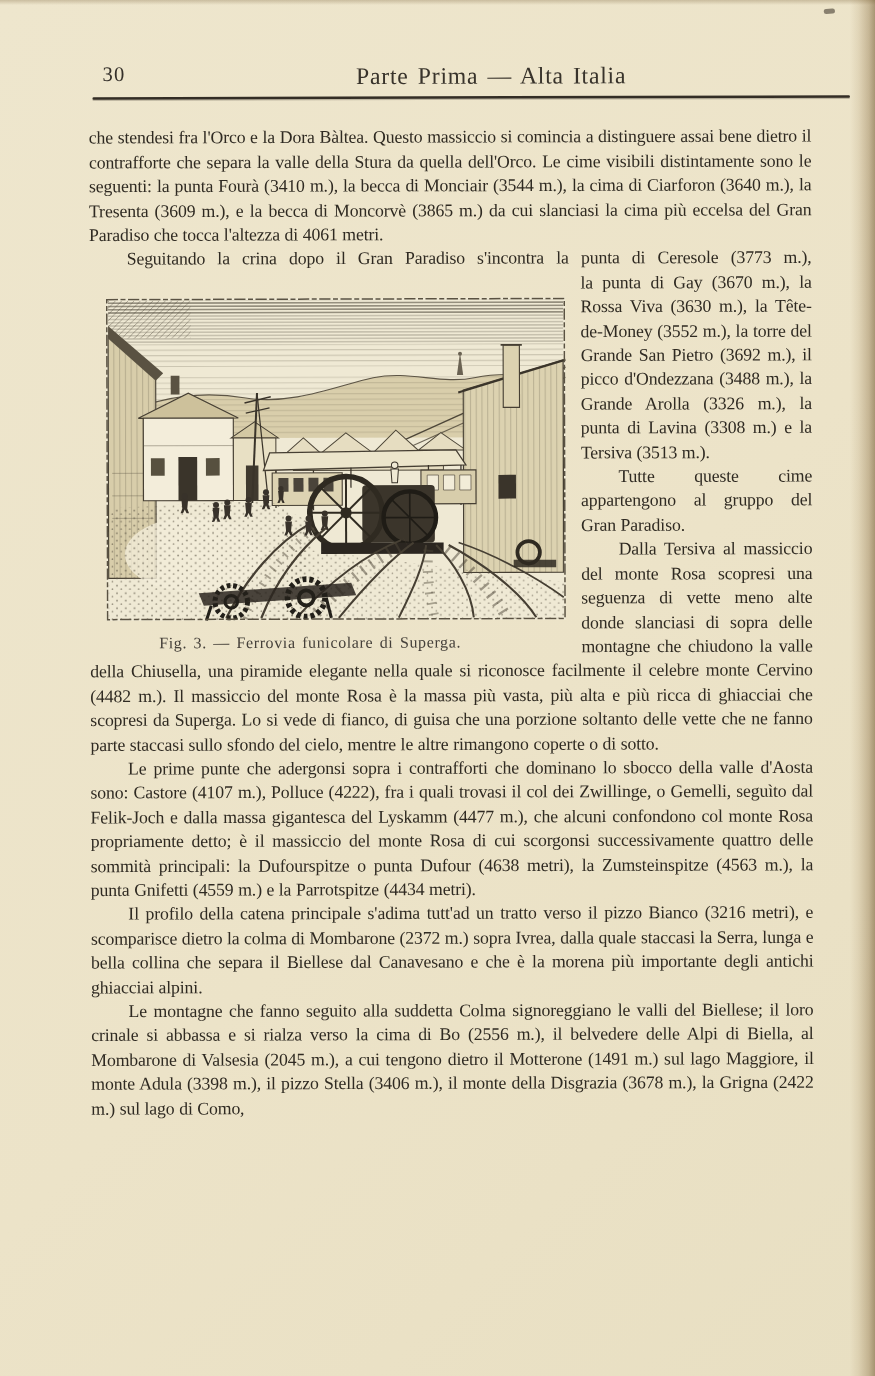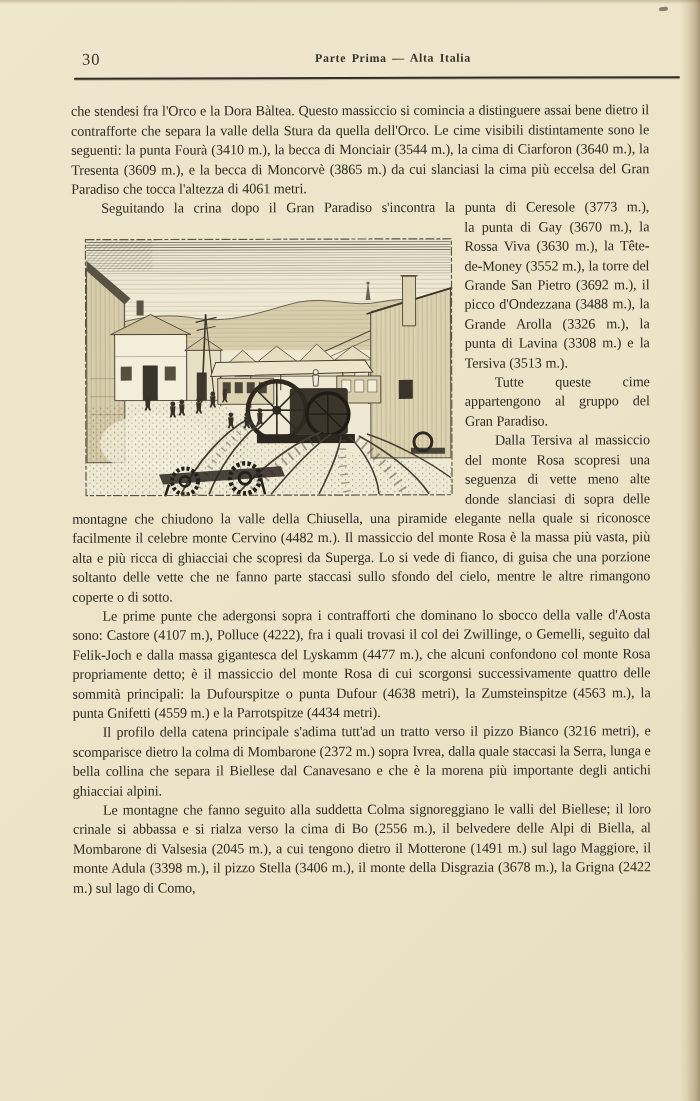--- a/index.html
+++ b/index.html
@@ -25,21 +25,21 @@
     background:rgba(70,62,50,.6);border-radius:2px;transform:rotate(-6deg);
   }
   .content{
     position:absolute;left:72px;top:48px;width:578px;color:#2f2a22;
     transform:rotate(-0.15deg);
   }
   .head{position:relative;height:22px}
   .folio{position:absolute;left:11px;top:1px;font-size:16.5px;letter-spacing:1px;color:#35302a}
   .running{
     position:absolute;left:calc(50% + 33px);transform:translateX(-50%);top:3px;
-    font-size:12px;letter-spacing:.6px;word-spacing:2px;color:#38332b;white-space:nowrap;font-weight:bold;
+    font-size:19px;letter-spacing:.6px;word-spacing:2px;color:#38332b;white-space:nowrap;
   }
   .rule{
     margin:7px 0 0 3px;width:606px;height:2.4px;background:#332d25;border-radius:1px;
     box-shadow:0 1px 0 rgba(51,45,37,.25);
   }
   p.body{
     margin:0;font-size:14.2px;line-height:19.4px;text-align:justify;
     letter-spacing:-0.1px;word-spacing:.2px;color:#2f2a22;
   }
   p.first{margin-top:22px}
@@ -237,20 +237,21 @@
             <circle cx="160" cy="240" r="15" stroke-width="4.5" stroke-dasharray="3.2 2.4"></circle>
             <circle cx="160" cy="240" r="6" stroke-width="3"></circle>
           </g>
           <path d="M84 246 L80 258 M176 240 L180 256" stroke="#23201a" stroke-width="2.5"></path>
 
           <circle cx="338" cy="204" r="9" fill="none" stroke="#2f2a21" stroke-width="3"></circle>
           <rect x="326" y="210" width="34" height="6" fill="#2f2a21" opacity=".85"></rect>
 
           <rect x="1" y="1" width="366" height="256" fill="none" stroke="#5a5242" stroke-width="1.2" stroke-dasharray="9 2 4 2"></rect>
         </svg>
+        <figcaption>Fig. 3. — Ferrovia funicolare di Superga.</figcaption>
       </figure>
 
       <p class="body noind">la punta di Gay (3670 m.), la Rossa Viva (3630 m.), la Tête-de-Money (3552 m.), la torre del Grande San Pietro (3692 m.), il picco d'Ondezzana (3488 m.), la Grande Arolla (3326 m.), la punta di Lavina (3308 m.) e la Tersiva (3513 m.).</p>
       <p class="body ind">Tutte queste cime appartengono al gruppo del Gran Paradiso.</p>
       <p class="body ind">Dalla Tersiva al massiccio del monte Rosa scopresi una seguenza di vette meno alte donde slanciasi di sopra delle montagne che chiudono la valle della Chiusella, una piramide elegante nella quale si riconosce facilmente il celebre monte Cervino (4482 m.). Il massiccio del monte Rosa è la massa più vasta, più alta e più ricca di ghiacciai che scopresi da Superga. Lo si vede di fianco, di guisa che una porzione soltanto delle vette che ne fanno parte staccasi sullo sfondo del cielo, mentre le altre rimangono coperte o di sotto.</p>
     </div>
 
     <p class="body ind clear">Le prime punte che adergonsi sopra i contrafforti che dominano lo sbocco della valle d'Aosta sono: Castore (4107 m.), Polluce (4222), fra i quali trovasi il col dei Zwillinge, o Gemelli, seguìto dal Felik-Joch e dalla massa gigantesca del Lyskamm (4477 m.), che alcuni confondono col monte Rosa propriamente detto; è il massiccio del monte Rosa di cui scorgonsi successivamente quattro delle sommità principali: la Dufourspitze o punta Dufour (4638 metri), la Zumsteinspitze (4563 m.), la punta Gnifetti (4559 m.) e la Parrotspitze (4434 metri).</p>
     <p class="body ind">Il profilo della catena principale s'adima tutt'ad un tratto verso il pizzo Bianco (3216 metri), e scomparisce dietro la colma di Mombarone (2372 m.) sopra Ivrea, dalla quale staccasi la Serra, lunga e bella collina che separa il Biellese dal Canavesano e che è la morena più importante degli antichi ghiacciai alpini.</p>
     <p class="body ind">Le montagne che fanno seguito alla suddetta Colma signoreggiano le valli del Biellese; il loro crinale si abbassa e si rialza verso la cima di Bo (2556 m.), il belvedere delle Alpi di Biella, al Mombarone di Valsesia (2045 m.), a cui tengono dietro il Motterone (1491 m.) sul lago Maggiore, il monte Adula (3398 m.), il pizzo Stella (3406 m.), il monte della Disgrazia (3678 m.), la Grigna (2422 m.) sul lago di Como,</p>

